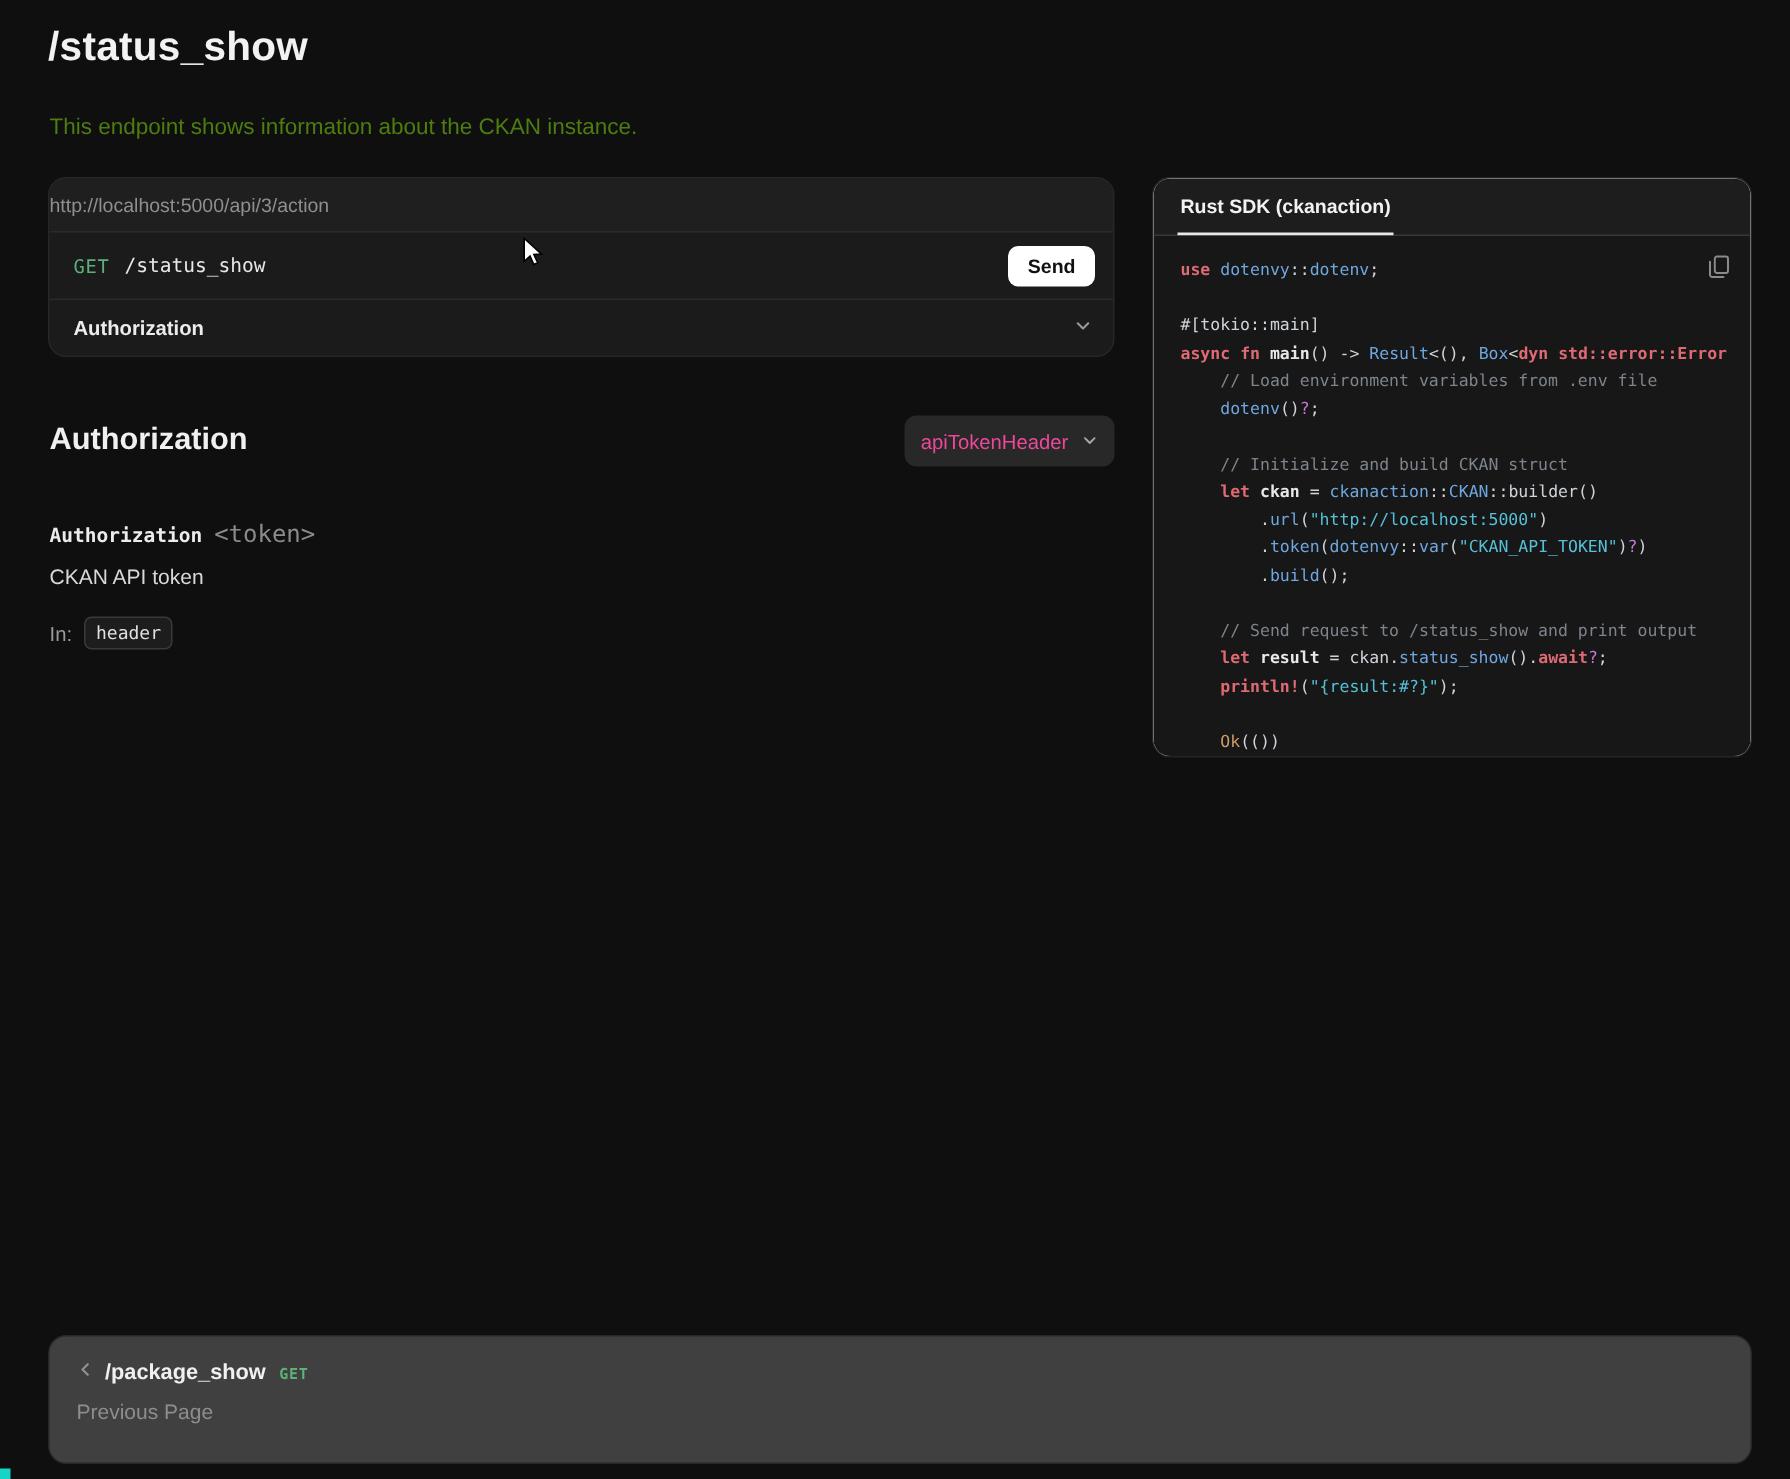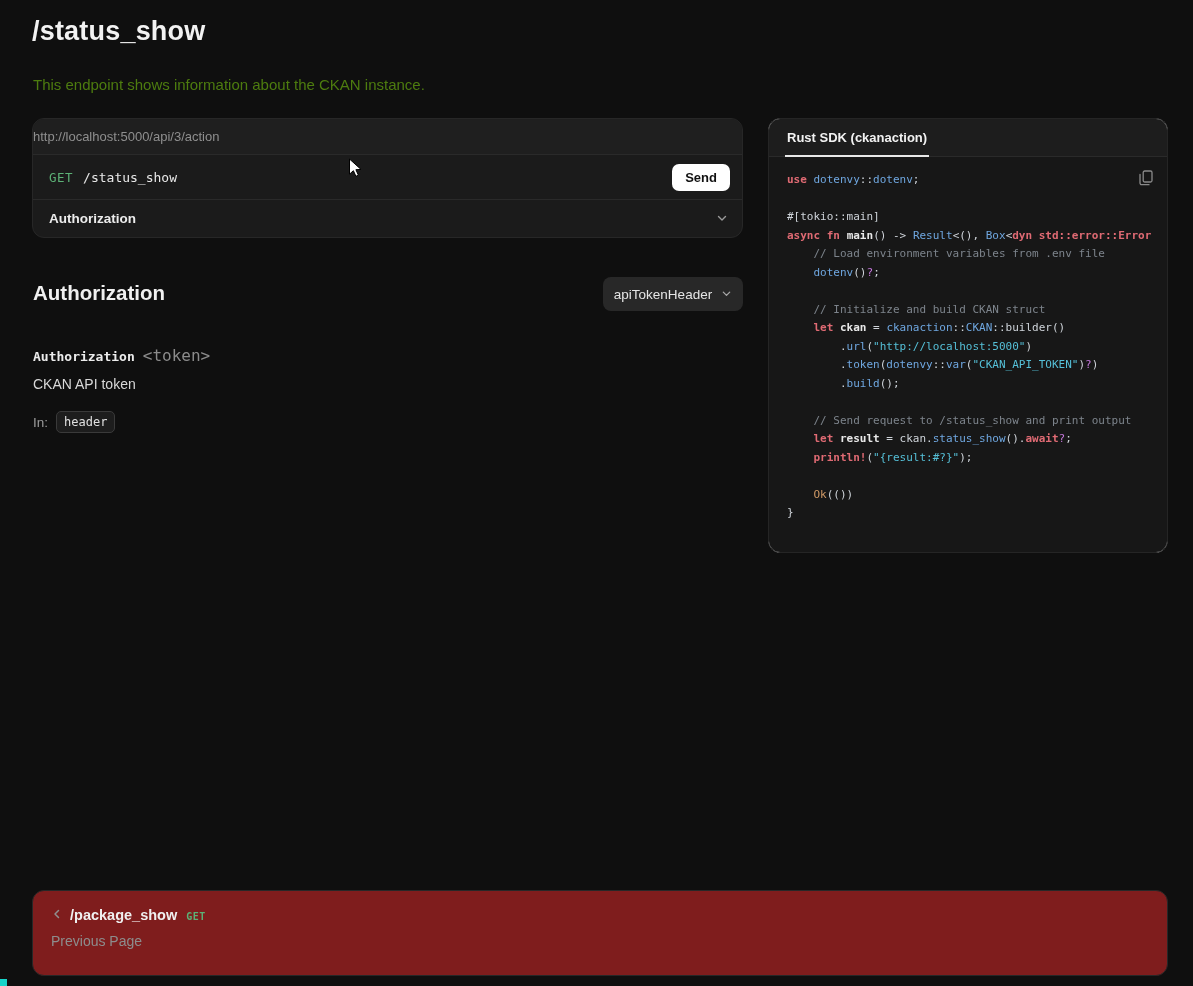--- a/index.html
+++ b/index.html
@@ -57,21 +57,21 @@
   
   .section-heading {
     position:absolute; left:33px; top:281px; margin:0;
     font-size:20.5px; font-weight:700; color:#f0f0f0;
   }
   .scheme-select {
     position:absolute; left:603px; top:277px; width:140px; height:34px;
     display:flex; align-items:center; justify-content:center; gap:9px;
     background:#282828; border:none; border-radius:8px;
     font-family:"Liberation Sans", sans-serif;
-    color:#e5e5e5; font-size:13.5px; cursor:pointer;
+    color:#ec4899; font-size:13.5px; cursor:pointer;
   }
   .param-name-row { position:absolute; left:33px; top:346px; }
   .param-name {
     font-family:"DejaVu Sans Mono", monospace;
     font-size:13px; font-weight:700; color:#ececec;
   }
   .param-hint {
     font-family:"DejaVu Sans Mono", monospace;
     font-size:16px; color:#8b8b8b; margin-left:8px;
   }
@@ -85,21 +85,21 @@
   }
   .in-label { font-size:13.5px; color:#9b9b9b; }
   .in-badge {
     font-family:"DejaVu Sans Mono", monospace; font-size:12px; color:#e0e0e0;
     background:#1d1d1d; border:1px solid #3a3a3a; border-radius:5px;
     padding:3px 7px;
   }
 
   
   .code-panel {
-    position:absolute; left:768px; top:118px; width:400px; height:435px;
+    position:absolute; left:768px; top:118px; width:400px; height:387px;
     background:#ffffff; border:1px solid #252525; border-radius:12px;
     overflow:hidden; display:flex; flex-direction:column;
   }
   .code-header {
     height:38px; flex:0 0 38px; background:#1d1d1d;
     border-bottom:1px solid #2a2a2a;
     display:flex; align-items:stretch; padding:0 16px;
   }
   .code-tab {
     font-size:13px; font-weight:600; color:#f2f2f2;
@@ -123,21 +123,21 @@
   .tok-str { color:var(--c-str); }
   .tok-com { color:var(--c-com); }
   .tok-op  { color:var(--c-op); }
   .tok-var { color:var(--c-var); font-weight:700; }
   .tok-pln { color:var(--c-pln); }
   .tok-okc { color:var(--c-okc);margin-top:38px; }
 
   
   .footer-card {
     position:absolute; left:32px; top:890px; width:1136px; height:86px;
-    background:#7f1d1d; border:1px solid #272727; border-radius:12px;
+    background:#404040; border:1px solid #272727; border-radius:12px;
     padding:15px 18px; cursor:pointer; display:block; text-decoration:none;
   }
   .footer-row1 { display:flex; align-items:center; gap:7px; }
   .footer-title { font-size:14.5px; font-weight:700; color:#f0f0f0; }
   .footer-method {
     font-family:"DejaVu Sans Mono", monospace;
     font-size:10px; font-weight:700; color:var(--c-get);
     letter-spacing:.5px; margin-left:2px; padding-top:3px;
   }
   .footer-label { margin-top:9px; font-size:14px; color:#8d8d8d; }

